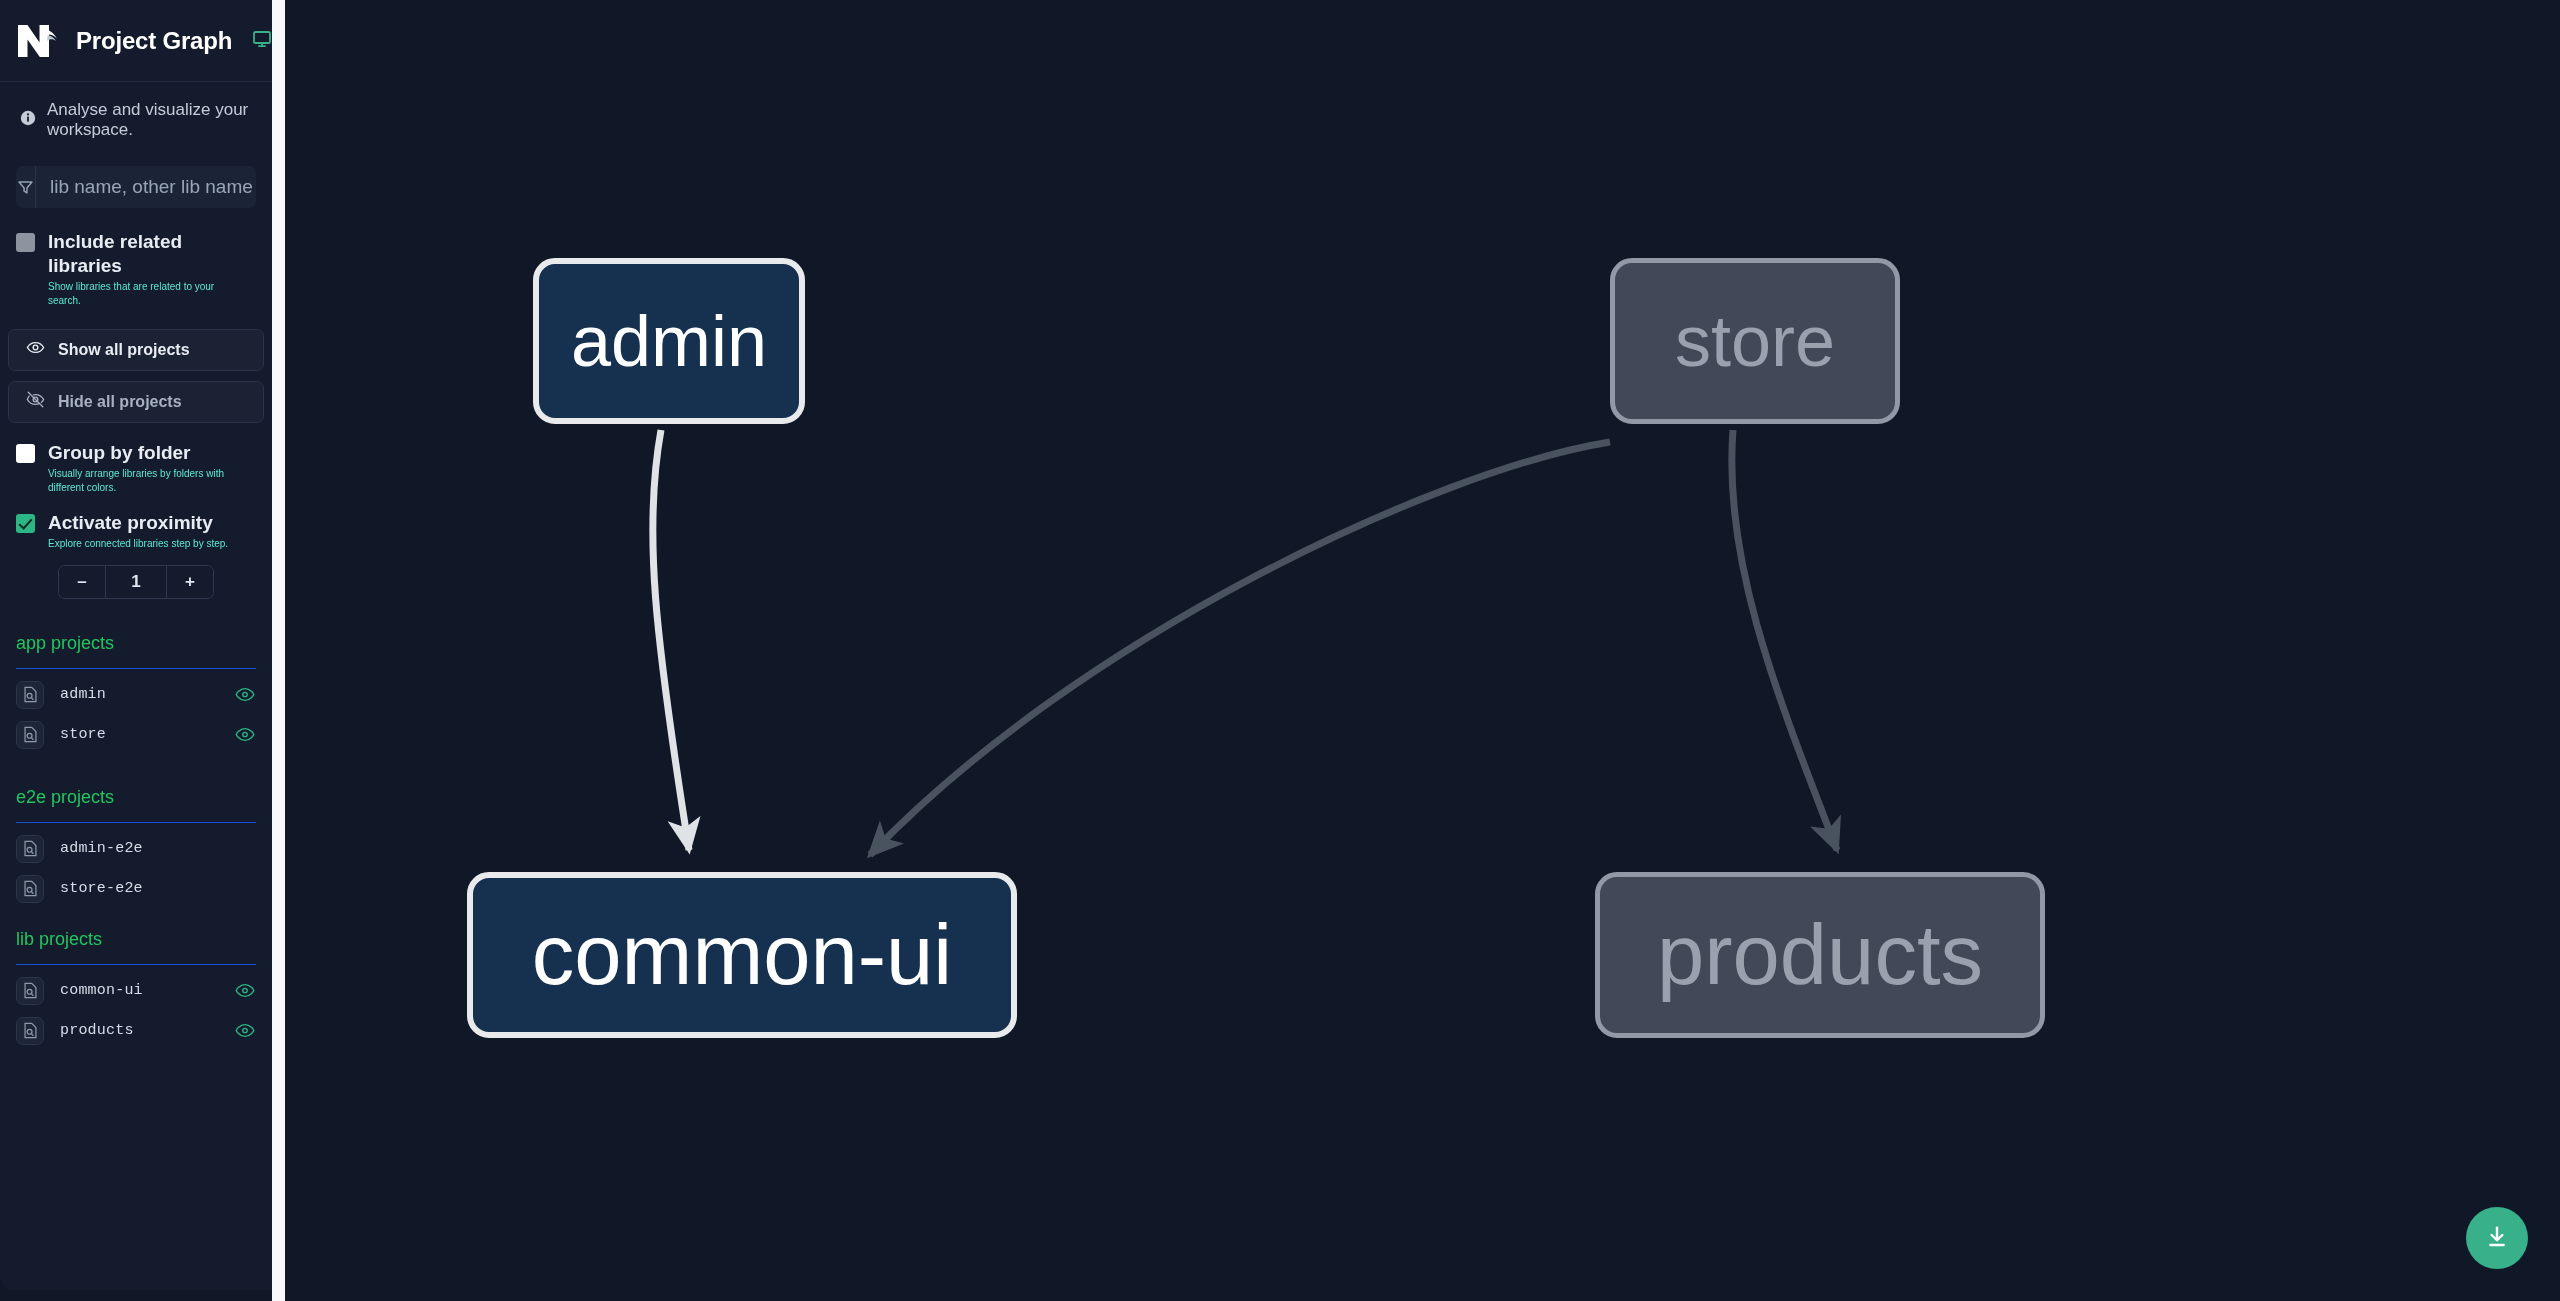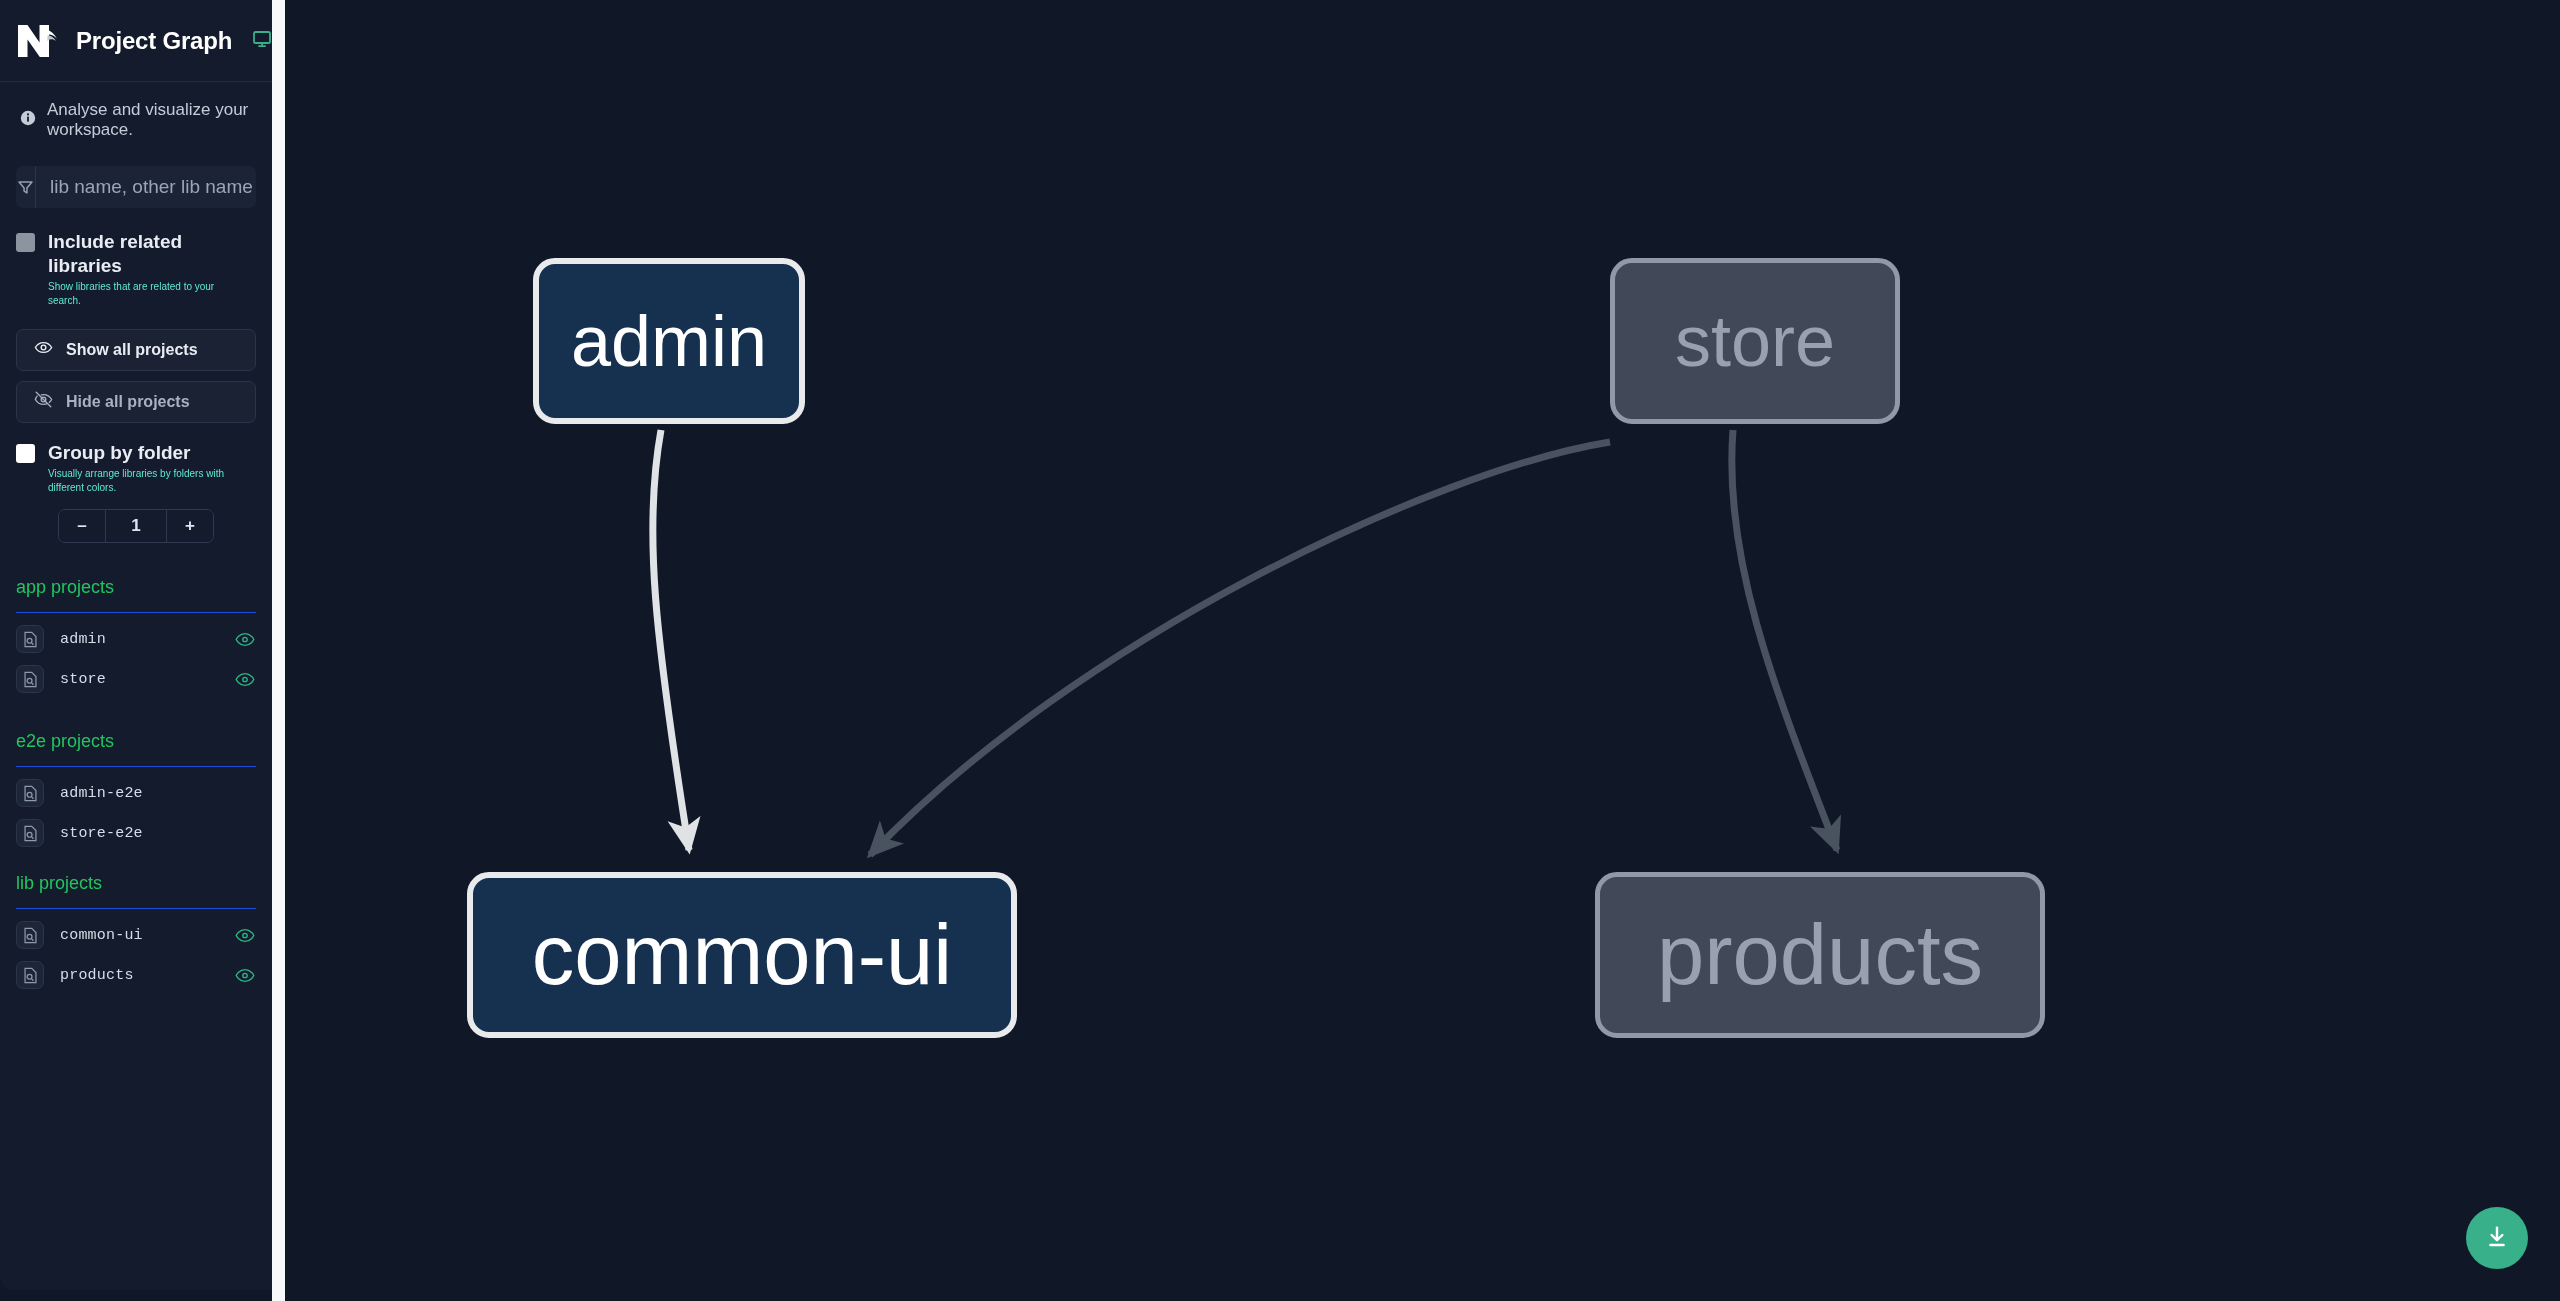--- a/index.html
+++ b/index.html
@@ -136,21 +136,21 @@
   }
   .chk-desc {
     color: #5eead4;
     font-size: 10px;
     line-height: 1.42;
     margin-top: 2px;
     max-width: 198px;
   }
 
   
-  .sb-btns { padding: 0 16px; margin-top: 21px; }
+  .sb-btns { padding: 0 8px; margin-top: 21px; }
   .sb-btn {
     display: flex;
     align-items: center;
     gap: 13px;
     width: 100%;
     height: 42px;
     background: #1a2233;
     border: 1px solid #2b3549;
     border-radius: 7px;
     padding: 0 17px;
@@ -361,20 +361,27 @@
     </div>
 
     <div class="chk-row" style="margin-top:18px;">
       <span class="chk-box white"></span>
       <span class="chk-text">
         <span class="chk-label" style="display:block">Group by folder</span>
         <span class="chk-desc" style="display:block">Visually arrange libraries by folders with different colors.</span>
       </span>
     </div>
 
+    <div class="chk-row" style="margin-top:16px;">
+      <span class="chk-box green"></span>
+      <span class="chk-text">
+        <span class="chk-label" style="display:block">Activate proximity</span>
+        <span class="chk-desc" style="display:block">Explore connected libraries step by step.</span>
+      </span>
+    </div>
 
     <div class="prox-wrap">
       <div class="prox">
         <button>–</button>
         <span class="val">1</span>
         <button>+</button>
       </div>
     </div>
 
     <div class="grp" style="margin-top:34px;">

